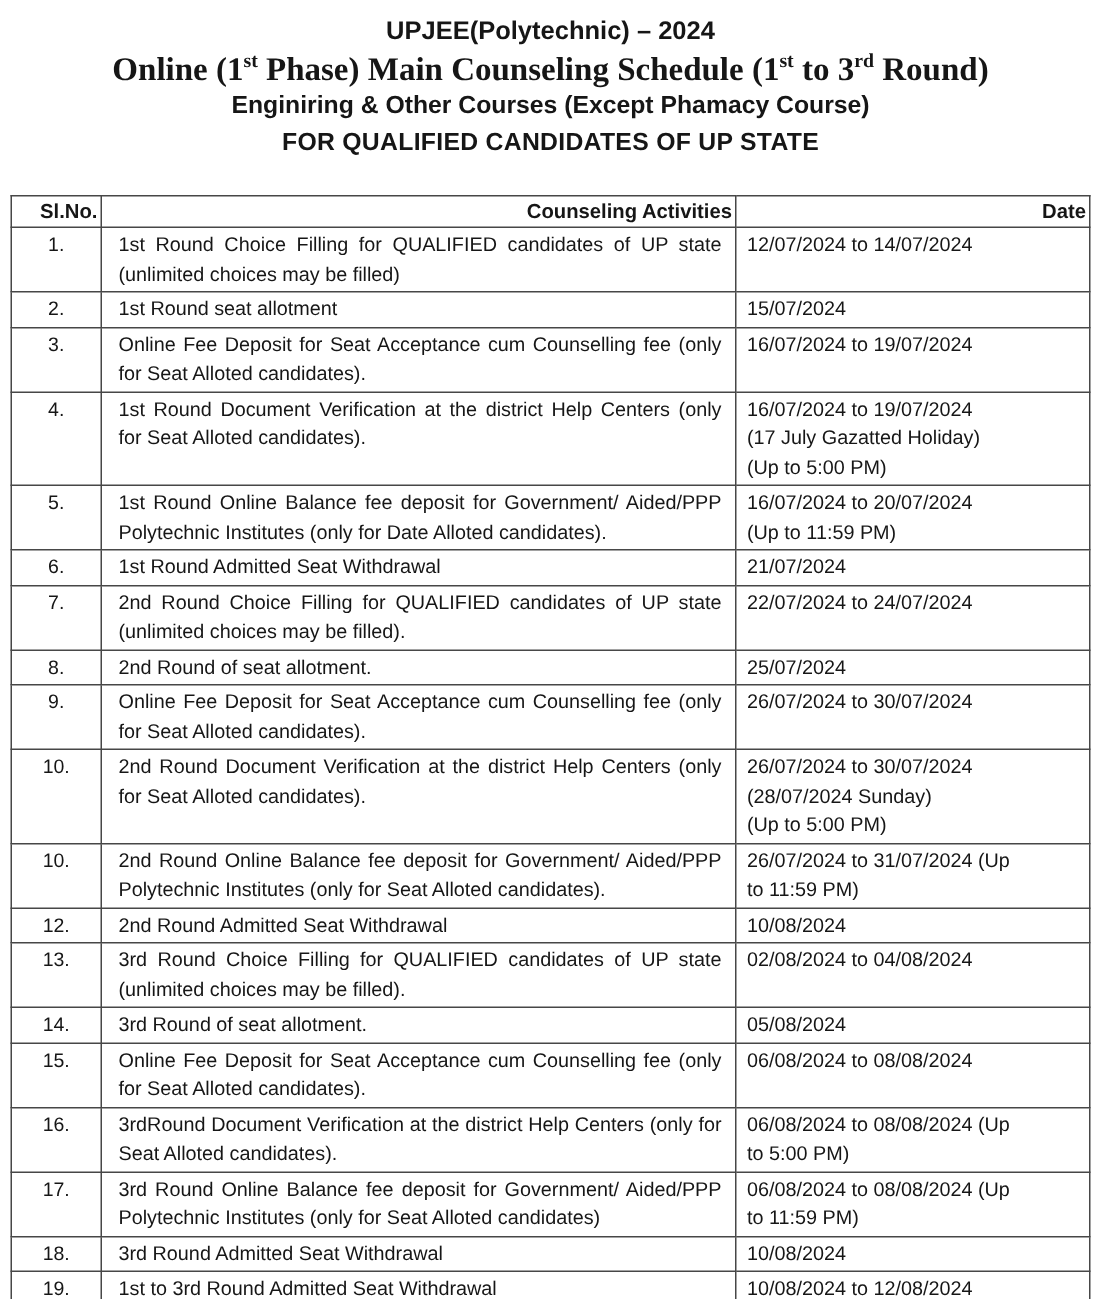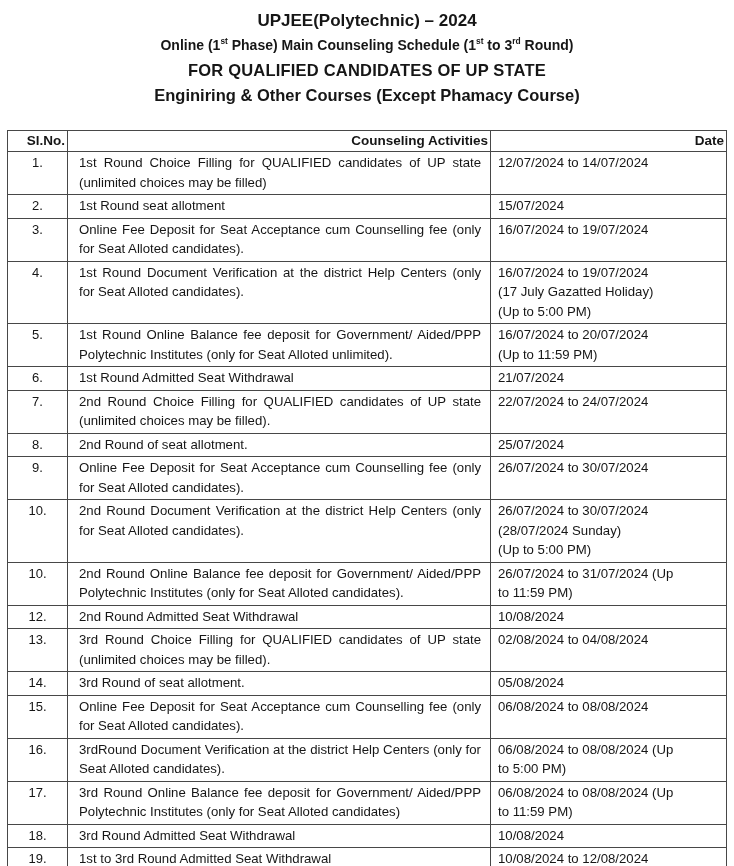--- a/index.html
+++ b/index.html
@@ -19,21 +19,21 @@
     padding: 6px 0 0 7px;
     box-sizing: border-box;
   }
   .title-block {
     text-align: center;
     font-weight: bold;
     margin: 2px 10px 22px 10px;
   }
   .title-line { line-height: 25px; }
   .t1 { font-size: 17px; }
-  .t2 { font-size: 14px; }
+  .t2 { font-size: 22px; font-family: Liberation Serif, serif; }
   .t3 { font-size: 16.5px; }
   .t4 { font-size: 16.5px; letter-spacing: 0.2px; }
   sup {
     font-size: 0.6em;
     vertical-align: super;
     line-height: 0;
   }
   table {
     border-collapse: collapse;
     width: 719px;
@@ -86,22 +86,22 @@
   }
 </style>
 </head>
 <body>
 
 <div class="page">
 
   <div class="title-block">
     <div class="title-line t1">UPJEE(Polytechnic) – 2024</div>
     <div class="title-line t2"><span>Online (1</span><sup>st</sup><span> Phase) Main Counseling Schedule (1</span><sup>st</sup><span> to 3</span><sup>rd</sup><span> Round)</span></div>
+    <div class="title-line t3">Enginiring &amp; Other Courses (Except Phamacy Course)</div>
     <div class="title-line t4">FOR QUALIFIED CANDIDATES OF UP STATE</div>
-    <div class="title-line t3">Enginiring &amp; Other Courses (Except Phamacy Course)</div>
   </div>
 
   <table>
     <colgroup>
       <col class="col-no">
       <col class="col-act">
       <col class="col-date">
     </colgroup>
     <thead>
       <tr>
@@ -128,21 +128,21 @@
       </tr>
       <tr>
         <td class="cell-no">4.</td>
         <td class="cell-act">1st Round Document Verification at the district Help Centers (only for Seat Alloted candidates).</td>
         <td class="cell-date">16/07/2024 to 19/07/2024
 (17 July Gazatted Holiday)
 (Up to 5:00 PM)</td>
       </tr>
       <tr>
         <td class="cell-no">5.</td>
-        <td class="cell-act">1st Round Online Balance fee deposit for Government/ Aided/PPP Polytechnic Institutes (only for Seat Alloted unlimited).</td>
+        <td class="cell-act">1st Round Online Balance fee deposit for Government/ Aided/PPP Polytechnic Institutes (only for Date Alloted candidates).</td>
         <td class="cell-date">16/07/2024 to 20/07/2024
 (Up to 11:59 PM)</td>
       </tr>
       <tr>
         <td class="cell-no">6.</td>
         <td class="cell-act">1st Round Admitted Seat Withdrawal</td>
         <td class="cell-date">21/07/2024</td>
       </tr>
       <tr>
         <td class="cell-no">7.</td>

